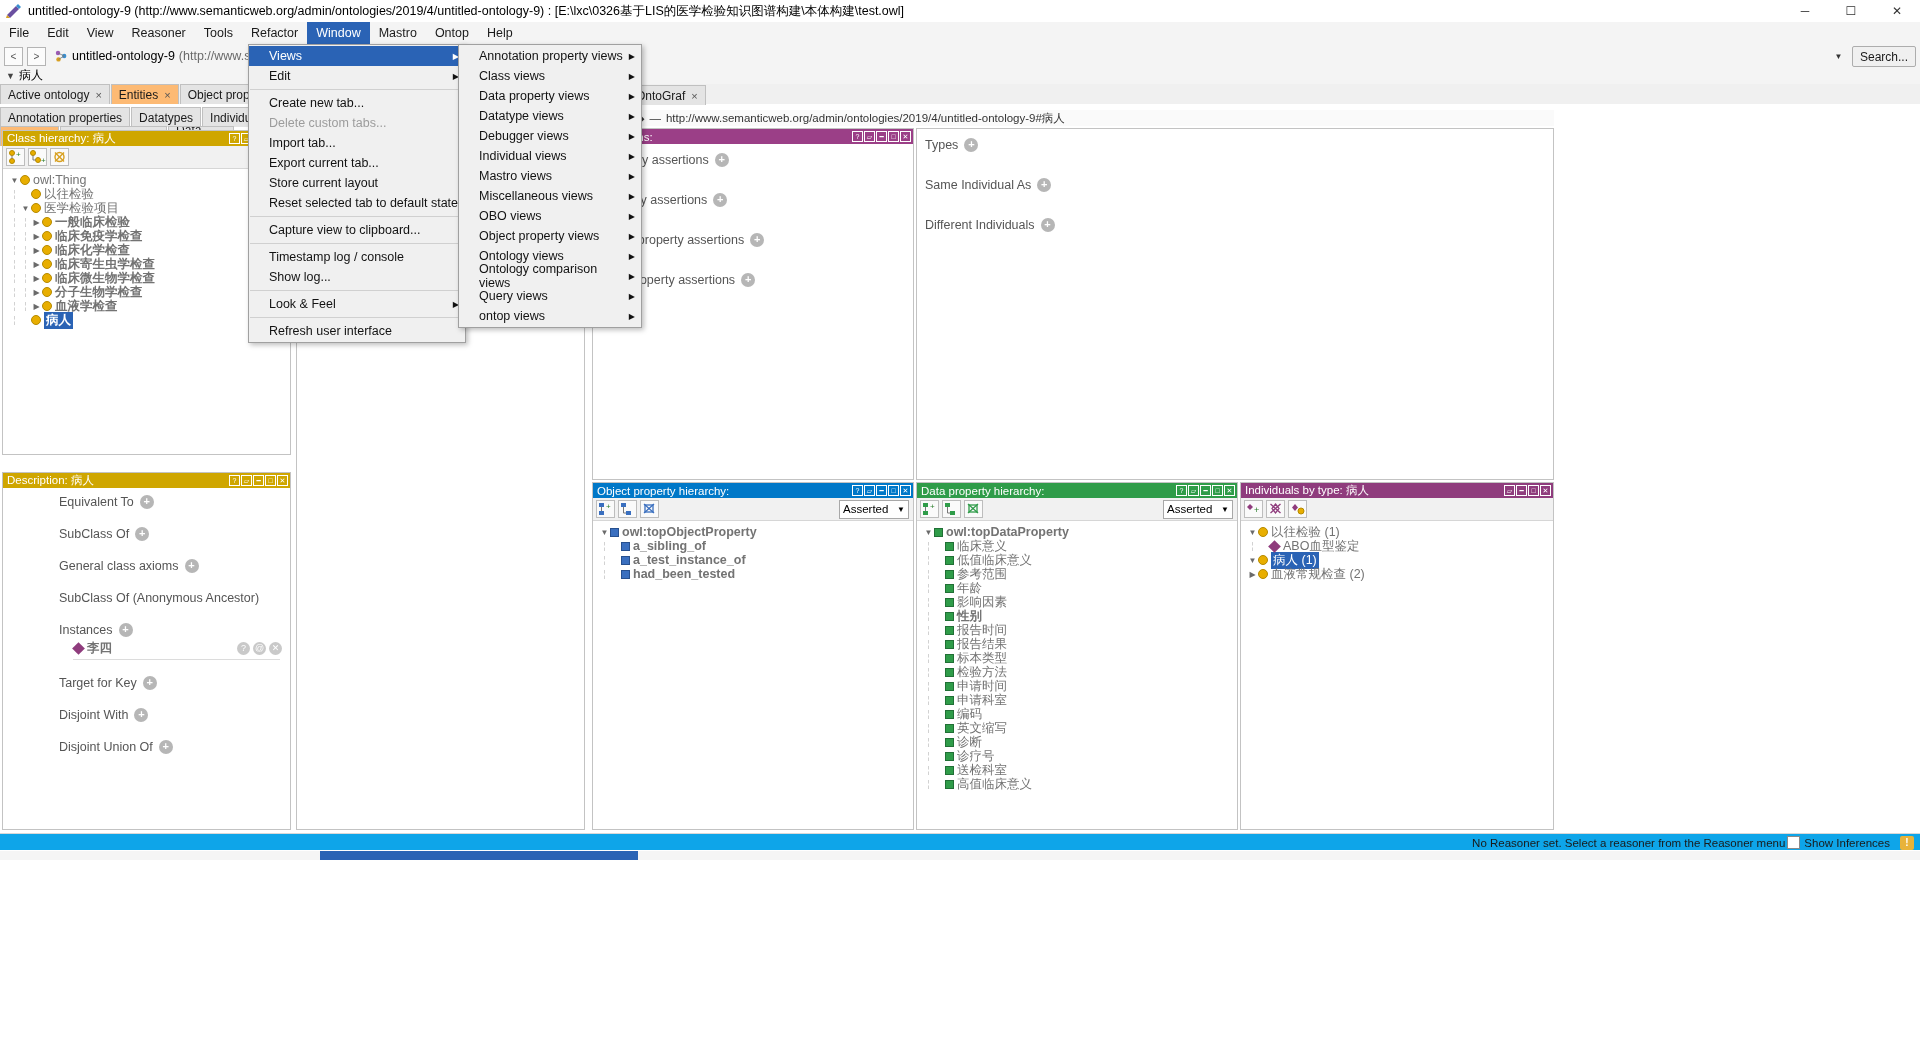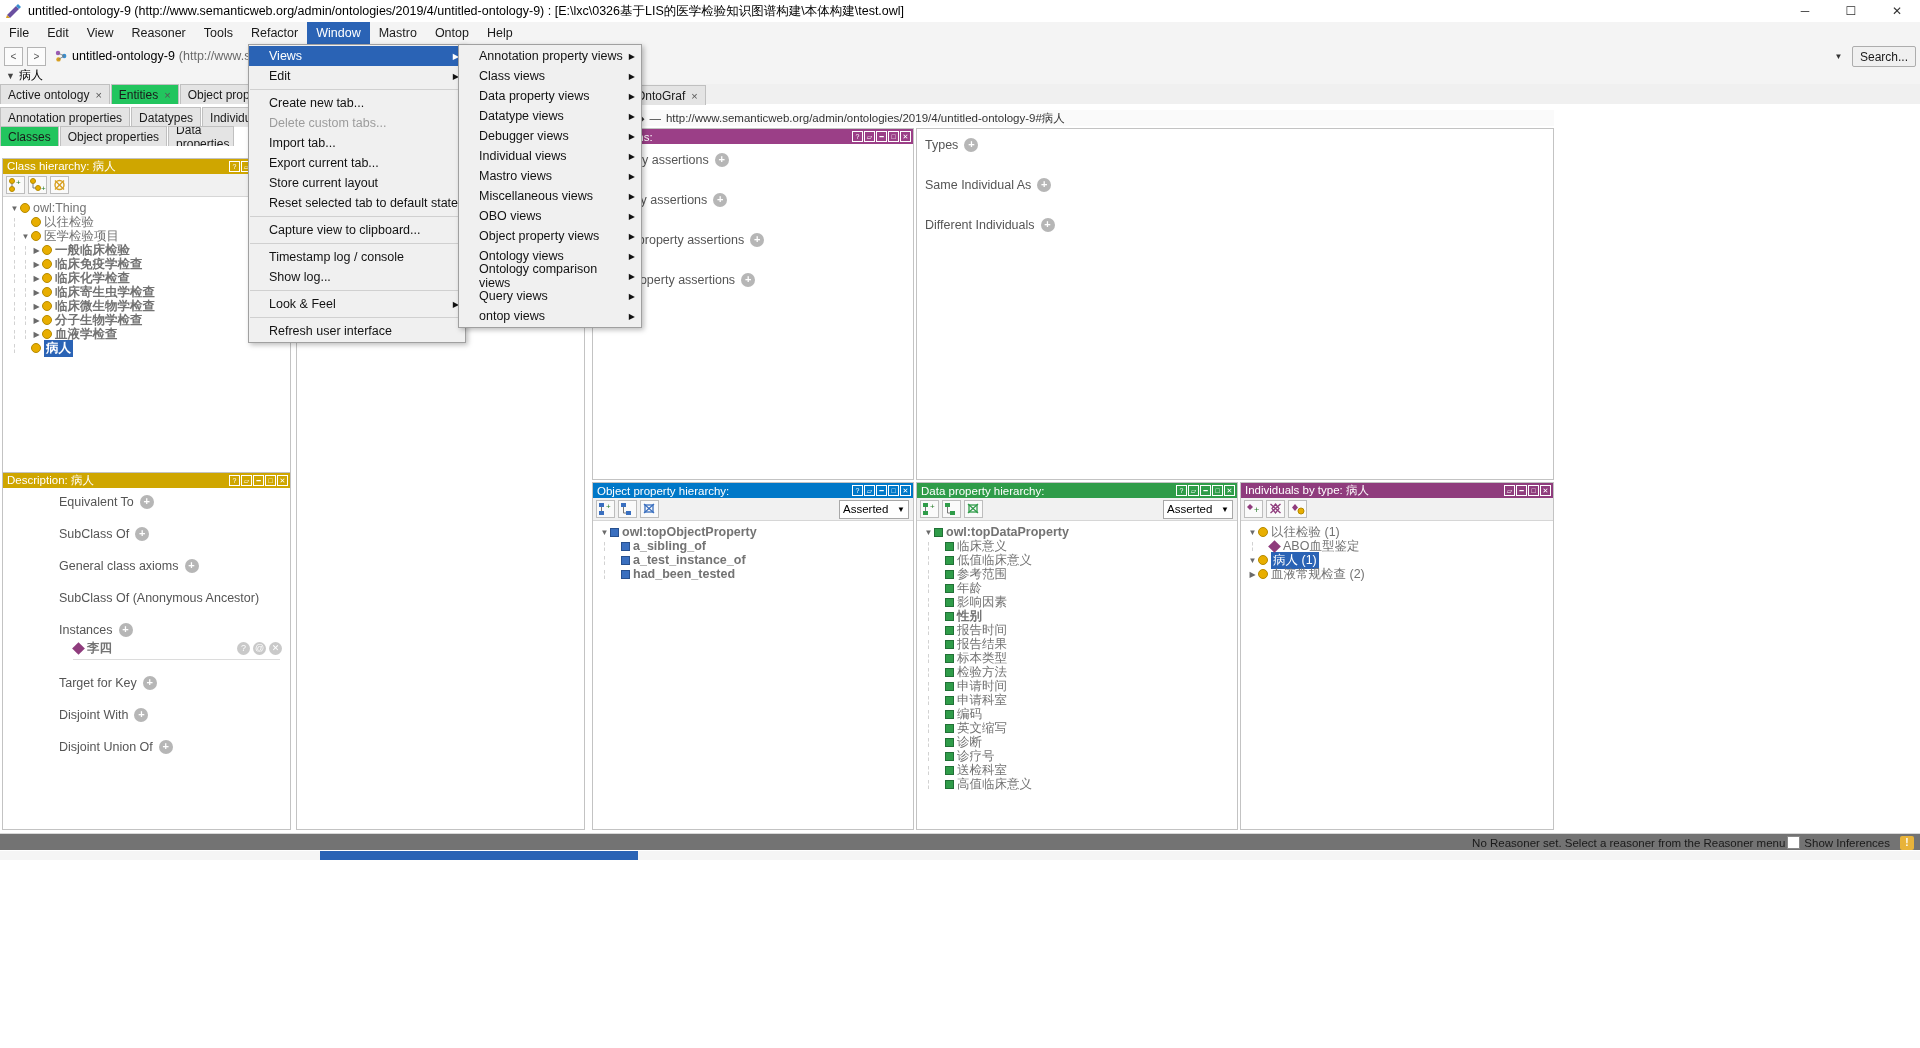--- a/index.html
+++ b/index.html
@@ -61,21 +61,21 @@
   #bc-arrow{margin-left:6px;font-size:9px;color:#444;}
   #bc-text{margin-left:4px;font-size:12px;color:#000;}
 
   
   #tabstrip{left:0;top:84px;width:1920px;height:20px;background:#f0f0f0;display:flex;align-items:flex-end;}
   .tab{
     height:19px;display:flex;align-items:center;padding:0 7px;
     border:1px solid #c0c0c0;border-bottom:none;background:#e4e4e4;
     font-size:12px;color:#1a1a1a;margin-right:1px;
   }
-  .tab.sel{background:#22c55e;justify-content:center;}
+  .tab.sel{background:#fdba74;justify-content:center;}
   .tab .x{margin-left:6px;color:#555;font-size:11px;}
 
   
   .panel{border:1px solid #c3c3c3;background:#ffffff;box-sizing:border-box;}
   .phead{
     height:15px;display:flex;align-items:center;
     font-size:11.5px;color:#ffffff;padding-left:4px;font-weight:normal;
   }
   .phead .ttl{white-space:nowrap;overflow:hidden;}
   .pbtns{margin-left:auto;display:flex;gap:1px;padding-right:2px;}
@@ -145,21 +145,21 @@
     height:20px;display:flex;align-items:center;
     padding-left:20px;padding-right:6px;font-size:12.5px;color:#121212;
   }
   .mi.hl{background:#2a63b5;color:#ffffff;}
   .mi.dis{color:#9c9c9c;}
   .mi .car{margin-left:auto;font-size:8px;}
   .msep{height:1px;background:#d0d0d0;margin:3px 1px;}
 
   
   #statusbar{
-    left:0;top:833px;width:1920px;height:17px;background:#737373;
+    left:0;top:833px;width:1920px;height:17px;background:#0ea5e9;
     display:flex;align-items:center;border-top:1px solid #d8d8d8;justify-content:flex-end;
   }
   #status-text{margin-left:auto;font-size:11.5px;color:#1a1a1a;}
   #show-inf{display:flex;align-items:center;margin-left:2px;font-size:11.5px;color:#1a1a1a;}
   .chk{width:11px;height:11px;border:1px solid #8a8a8a;background:#fff;margin-right:4px;}
   #warn-ic{
     width:14px;height:14px;margin-left:10px;margin-right:6px;
     background:#e8b33a;border-radius:2px;color:#fff;font-size:10px;
     line-height:14px;text-align:center;font-weight:bold;
   }
@@ -248,21 +248,21 @@
   <div class="tab" style="height:19px;">Annotation properties</div>
   <div class="tab" style="height:19px;">Datatypes</div>
   <div class="tab" style="height:19px;overflow:hidden;width:42px;">Individuals</div>
 </div>
 <div class="abs" style="left:0;top:126px;width:291px;height:20px;display:flex;">
   <div class="tab sel" style="height:19px;">Classes</div>
   <div class="tab" style="height:19px;">Object properties</div>
   <div class="tab" style="height:19px;overflow:hidden;width:50px;">Data properties</div>
 </div>
 
-<div class="panel abs" style="left:2px;top:158px;width:289px;height:325px;">
+<div class="panel abs" style="left:2px;top:130px;width:289px;height:325px;">
   <div class="phead yellow">
     <span class="ttl">Class hierarchy: 病人</span>
     <span class="pbtns">
       <span class="pb">?</span>
       <span class="pb">▱</span>
       <span class="pb">━</span>
       <span class="pb">□</span>
       <span class="pb">✕</span>
     </span>
   </div>

